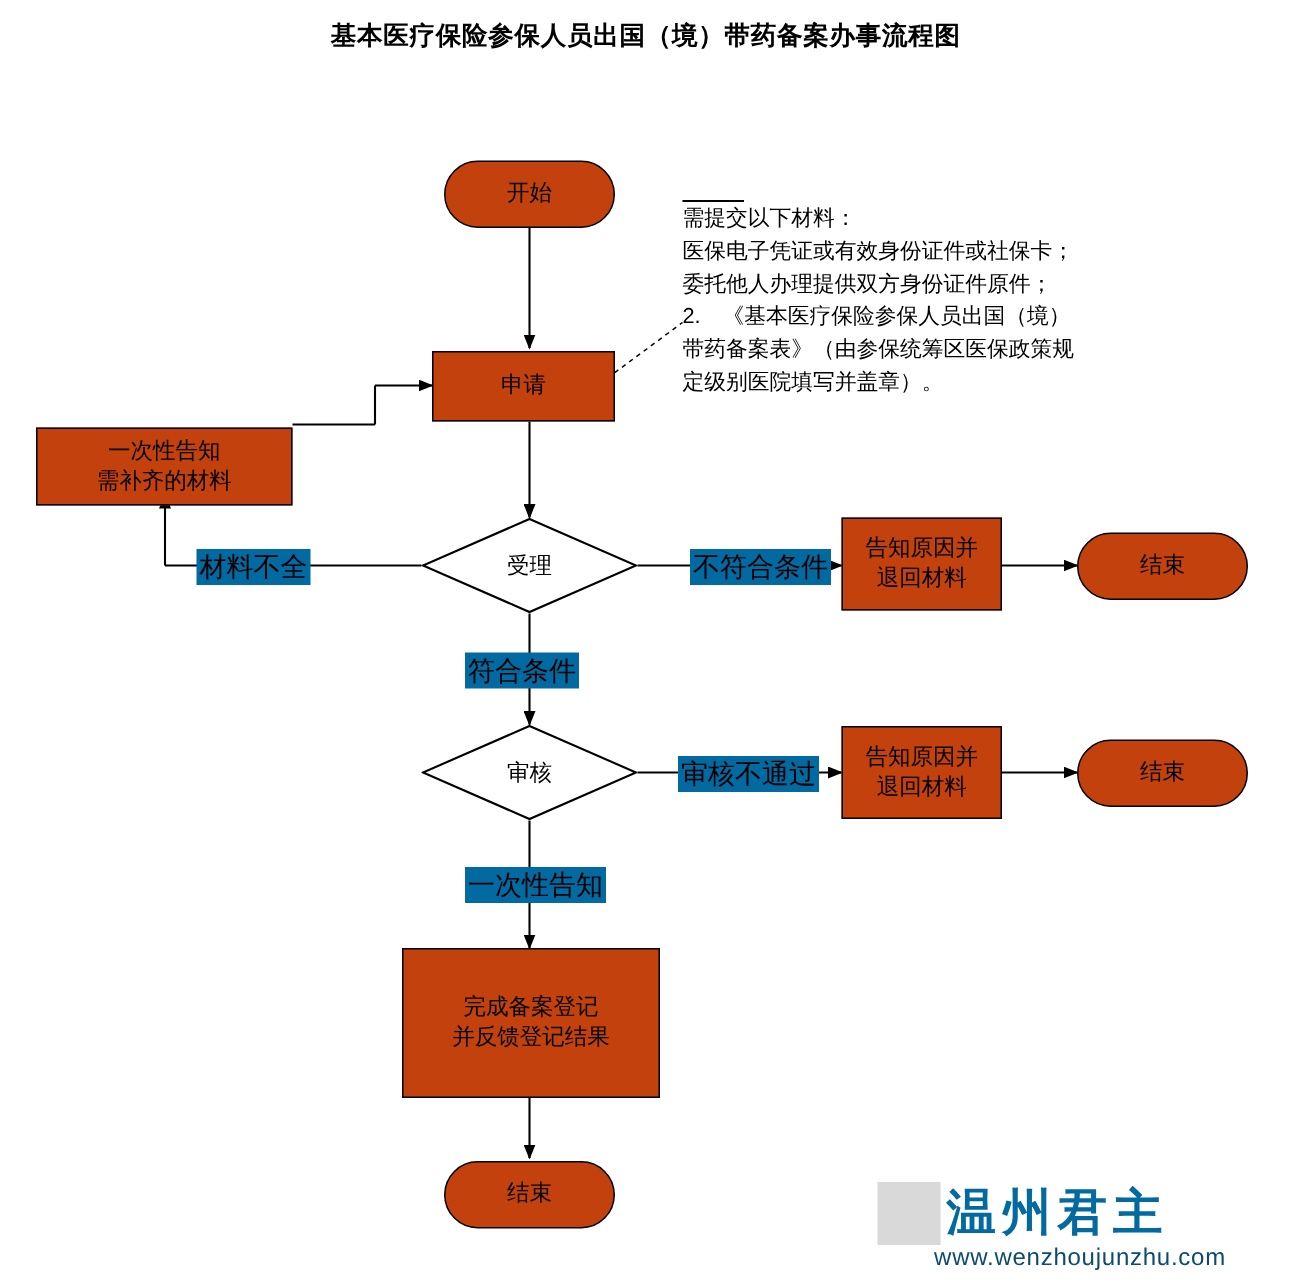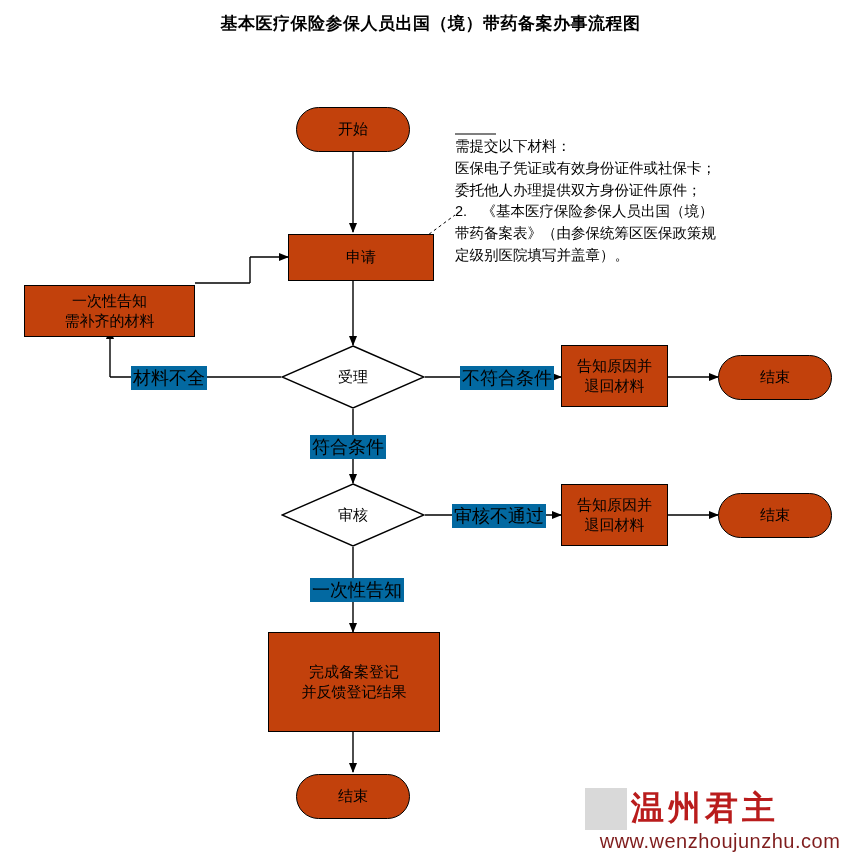--- a/index.html
+++ b/index.html
@@ -100,31 +100,31 @@
     height: 42px;
     background: #d9d9d9;
   }
   #wm-text {
     position: absolute;
     left: 46px;
     top: -2px;
     font-family: "Liberation Serif", "DejaVu Serif", serif;
     font-size: 33px;
     font-weight: bold;
-    color: #b91c1c;
+    color: #0369a1;
     letter-spacing: 4px;
   }
   #wm-url {
     position: absolute;
     left: 0px;
     top: 42px;
     width: 270px;
     text-align: center;
-    font-size: 20px;
-    color: #7f1d1d;
+    font-size: 16px;
+    color: #0c4a6e;
     letter-spacing: 0.5px;
   }
 </style>
 </head>
 <body>
 
 <div id="title">基本医疗保险参保人员出国（境）带药备案办事流程图</div>
 
 <svg class="lines" xmlns="http://www.w3.org/2000/svg">
   <defs>
@@ -160,21 +160,21 @@
 
   <line x1="405" y1="252" x2="455" y2="215" stroke="#000" stroke-width="1" stroke-dasharray="3,3"></line>
   <line x1="455" y1="134" x2="496" y2="134" stroke="#000" stroke-width="1.2"></line>
   <line x1="455" y1="134" x2="455" y2="215" stroke="#000" stroke-width="0"></line>
 </svg>
 
 <div class="node terminator" style="left:296px; top:107px; width:114px; height:45px;">
   <span>开始</span>
 </div>
 
-<div class="node process" style="left:288px; top:234px; width:146px; height:47px;text-align:center;">
+<div class="node process" style="left:288px; top:234px; width:122px; height:47px;text-align:center;">
   <span>申请</span>
 </div>
 
 <div class="node process" style="left:24px; top:285px; width:171px; height:52px; white-space:pre-line;justify-content:center;">
   <span>一次性告知
 需补齐的材料</span>
 </div>
 
 <div class="diamond-wrap" style="left:281px; top:345px; width:144px; height:64px;">
   <svg class="diamond-shape" viewBox="0 0 144 64" preserveAspectRatio="none">

